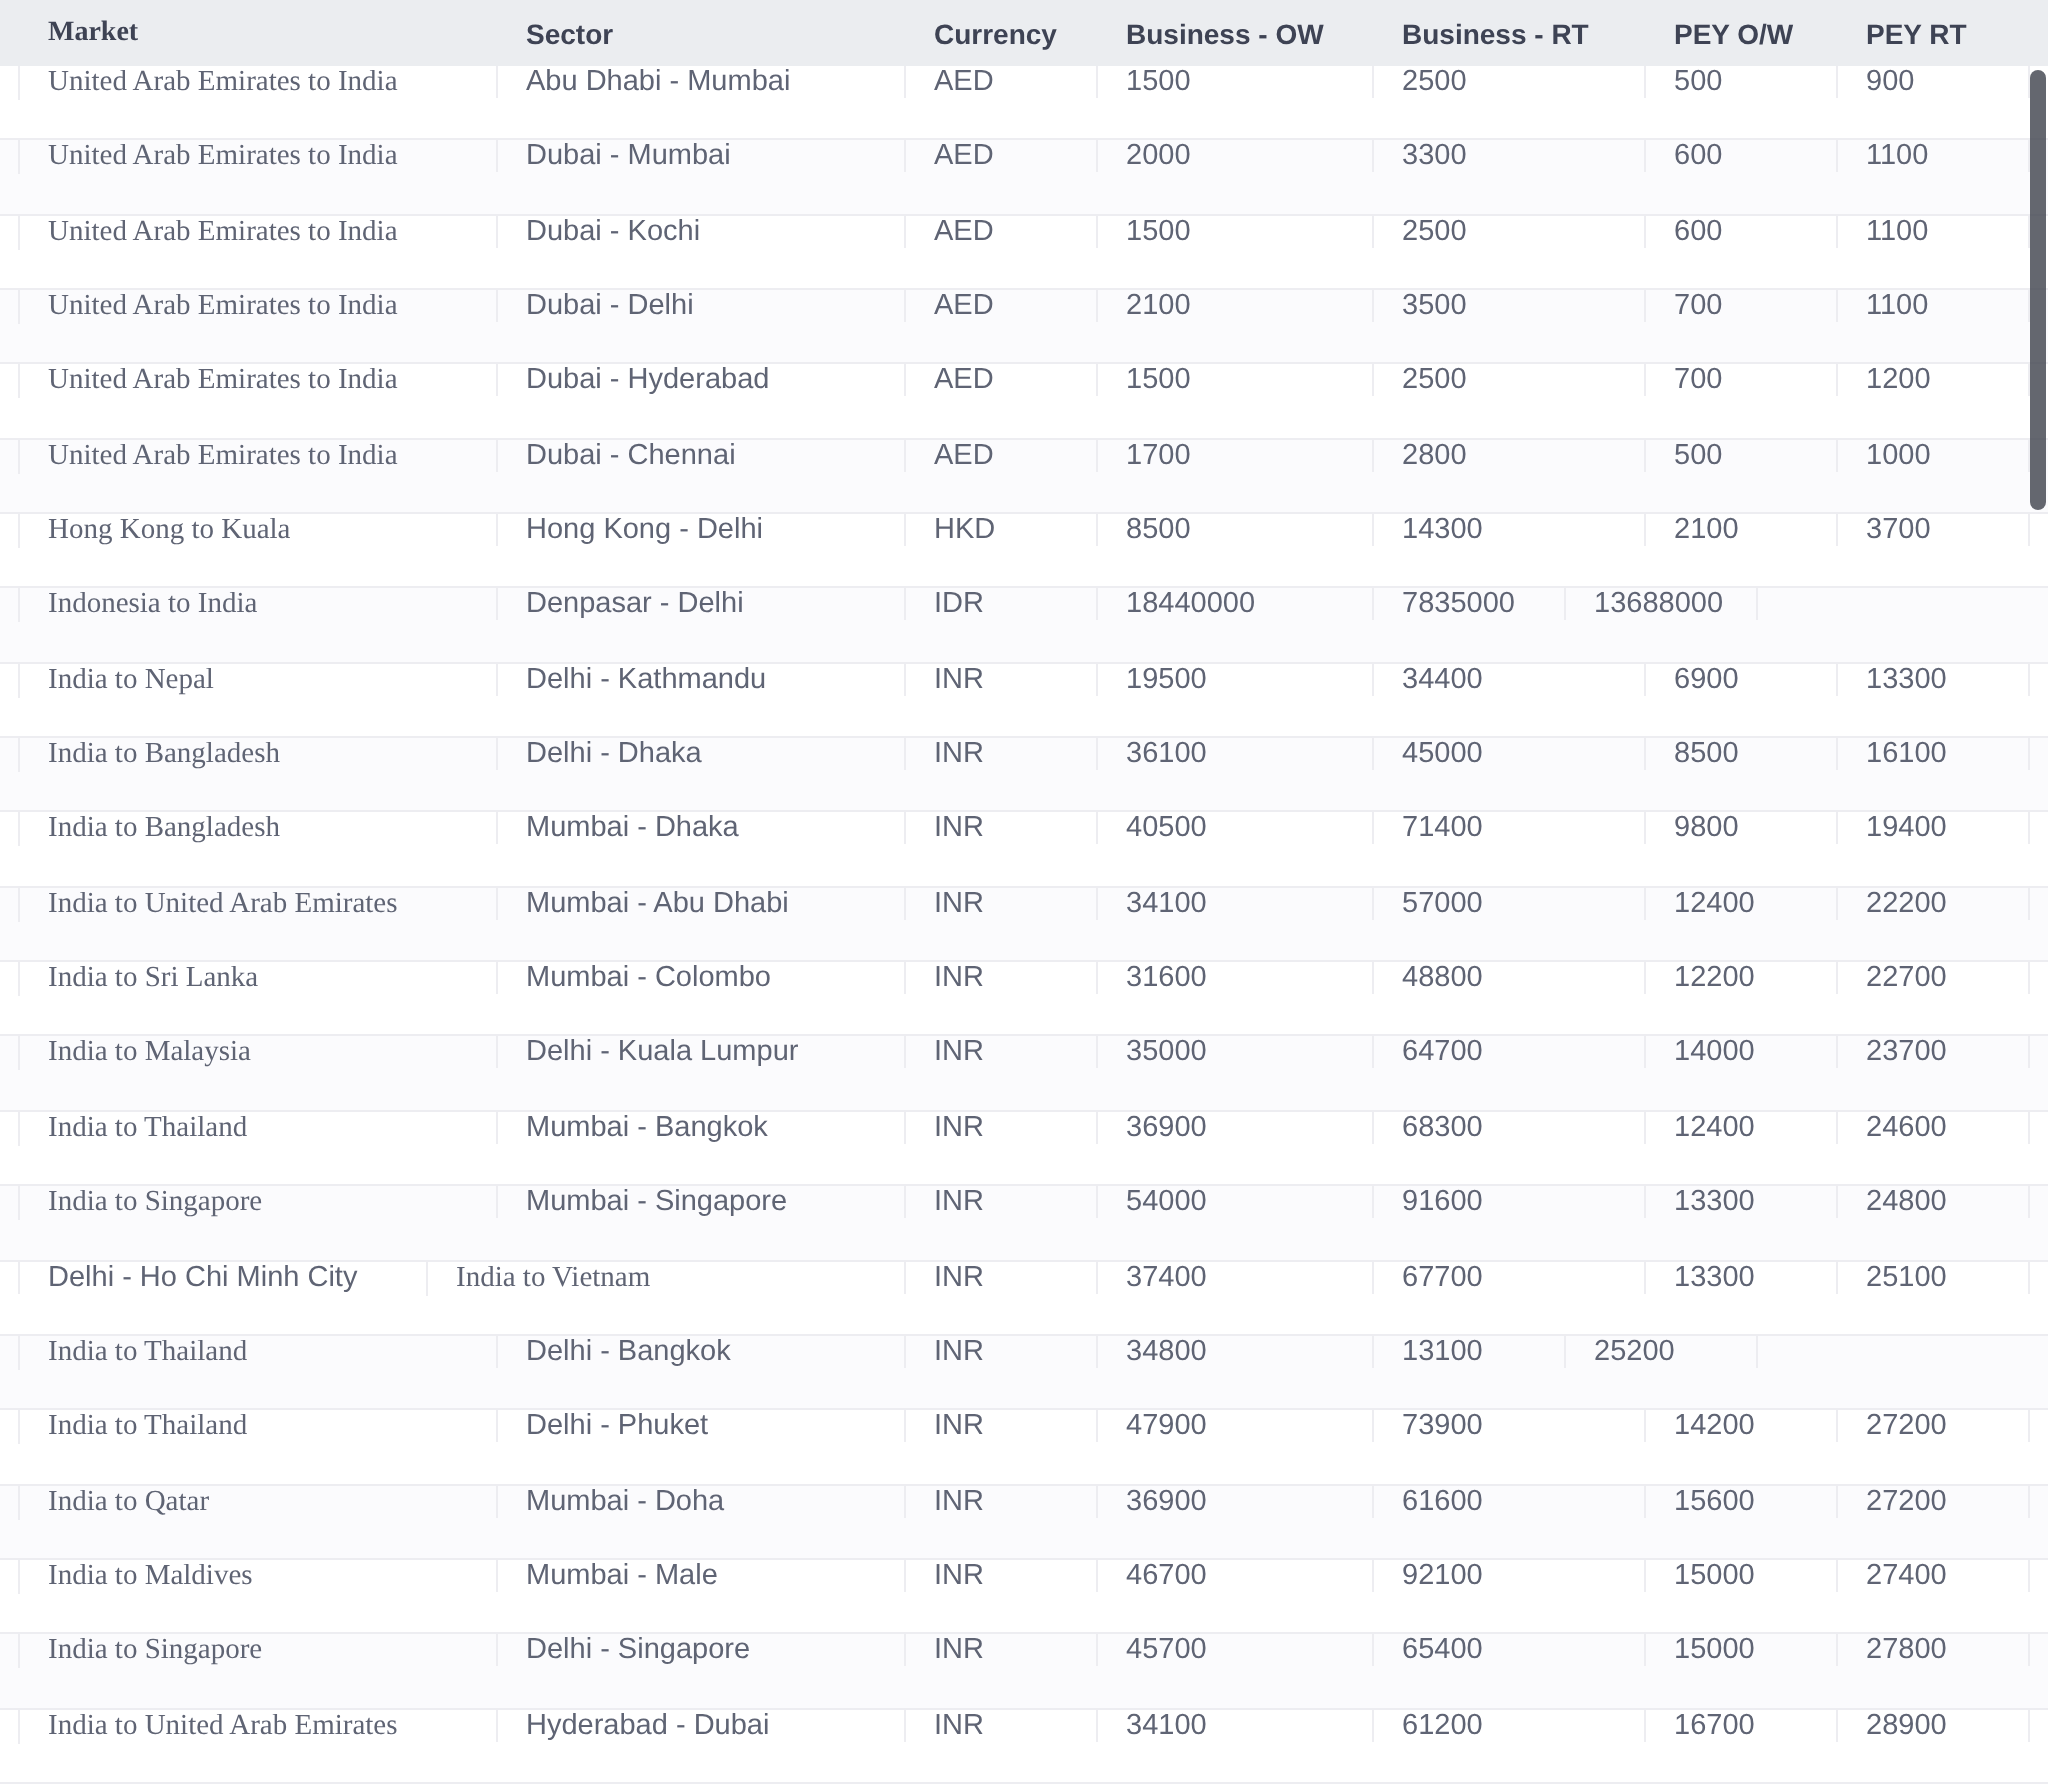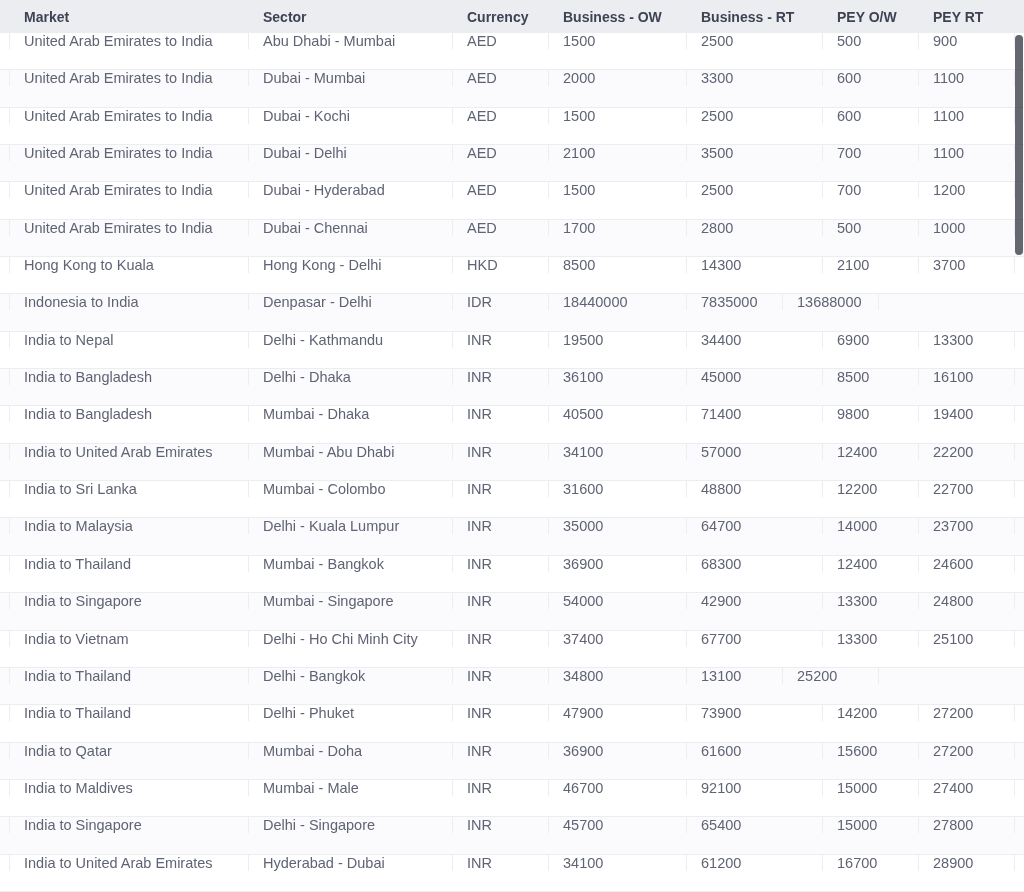--- a/index.html
+++ b/index.html
@@ -25,21 +25,21 @@
   .tbody{width:1024px;}
   .row{display:flex;align-items:flex-start;height:37.35px;padding-left:9px;
     border-bottom:1px solid var(--border);background:#ffffff;}
   .row:nth-child(even){background:var(--row-alt);}
   .cell{display:flex;align-items:center;font-size:14.5px;color:var(--body-text);
     border-left:1px solid var(--border);padding-left:14px;
     overflow:hidden;white-space:nowrap;}
   .cell:last-child{border-right:1px solid var(--border);}
 
   
-  .c0{flex:0 0 239px;}
+  .c0{flex:0 0 239px;font-family:Liberation Serif, serif;}
   .c1{flex:0 0 204px;}
   .c2{flex:0 0 96px;}
   .c3{flex:0 0 138px;}
   .c4{flex:0 0 136px;}
   .c5{flex:0 0 96px;}
   .c6{flex:0 0 97px;}
 
   
   .scrollbar{position:absolute;top:33px;right:0;width:10px;height:859px;}
   .scroll-thumb{position:absolute;top:2px;right:1px;width:8px;height:220px;
@@ -193,27 +193,27 @@
     <div class="cell c3">36900</div>
     <div class="cell c4">68300</div>
     <div class="cell c5">12400</div>
     <div class="cell c6">24600</div>
   </div>
       <div class="row">
     <div class="cell c0">India to Singapore</div>
     <div class="cell c1">Mumbai - Singapore</div>
     <div class="cell c2">INR</div>
     <div class="cell c3">54000</div>
-    <div class="cell c4">42900</div>
+    <div class="cell c4">91600</div>
     <div class="cell c5">13300</div>
     <div class="cell c6">24800</div>
   </div>
       <div class="row">
+    <div class="cell c1">Delhi - Ho Chi Minh City</div>
     <div class="cell c0">India to Vietnam</div>
-    <div class="cell c1">Delhi - Ho Chi Minh City</div>
     <div class="cell c2">INR</div>
     <div class="cell c3">37400</div>
     <div class="cell c4">67700</div>
     <div class="cell c5">13300</div>
     <div class="cell c6">25100</div>
   </div>
       <div class="row">
     <div class="cell c0">India to Thailand</div>
     <div class="cell c1">Delhi - Bangkok</div>
     <div class="cell c2">INR</div>

